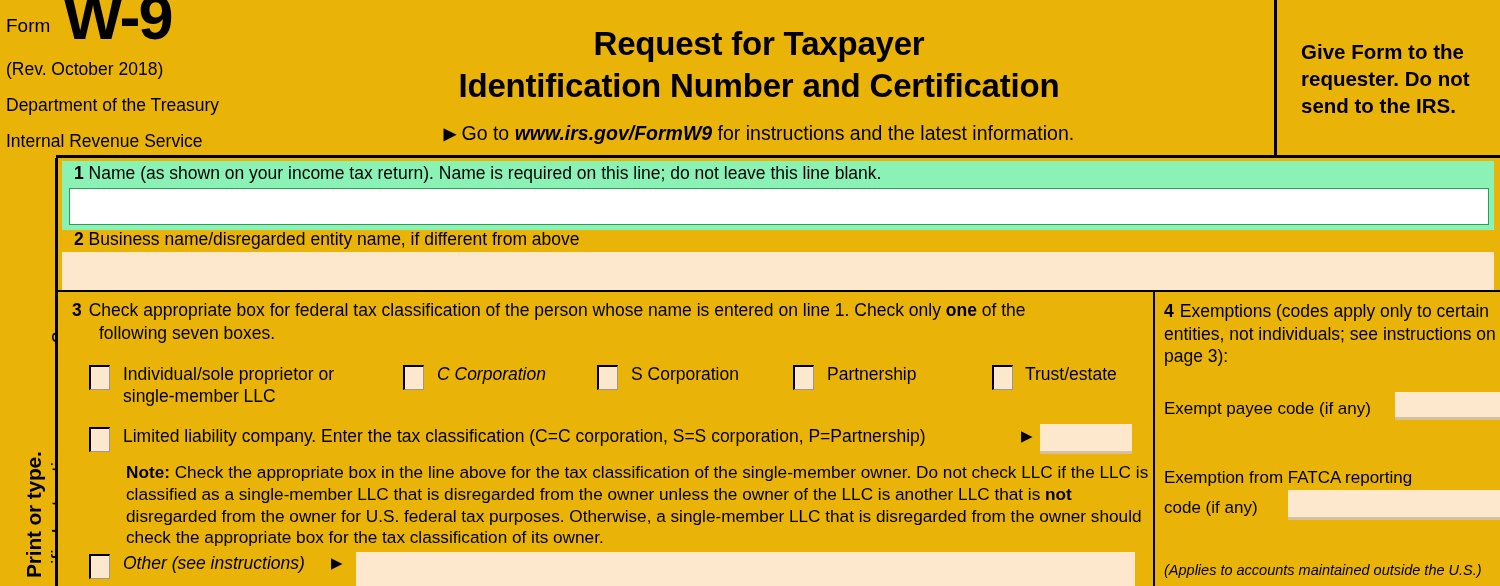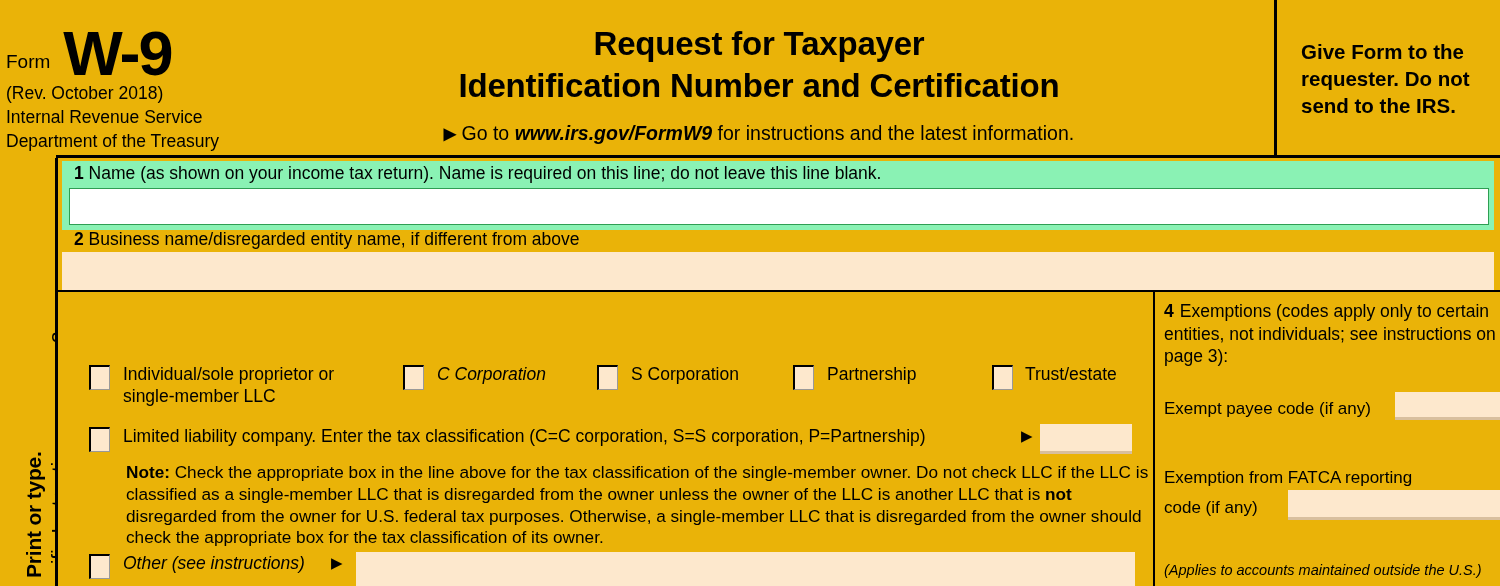--- a/index.html
+++ b/index.html
@@ -53,21 +53,21 @@
     font-size: 63px;
     font-weight: bold;
     line-height: 0.86;
     letter-spacing: -2px;
     margin-left: 13px;
     font-family: "Liberation Sans", sans-serif;
   }
   .hdr-left-sub {
     font-size: 17.5px;
     line-height: 1.26;
-    margin-top: 2px;
+    margin-top: 14px;
   }
   .hdr-mid {
     flex: 1;
     border-left: 3px solid #eab308;
     border-right: 3px solid #000;
     display: flex;
     flex-direction: column;
     align-items: center;
     justify-content: flex-start;
     padding-top: 23px;
@@ -304,22 +304,22 @@
 <div class="page">
 
   <div class="header">
 
     <div class="hdr-left">
       <div class="form-line">
         <span class="form-word">Form</span>
         <span class="form-number">W-9</span>
       </div>
       <div class="hdr-left-sub">(Rev. October 2018)</div>
+      <div class="hdr-left-sub">Department of the Treasury</div>
       <div class="hdr-left-sub">Internal Revenue Service</div>
-      <div class="hdr-left-sub">Department of the Treasury</div>
     </div>
 
     <div class="hdr-mid">
       <div class="title-l1">Request for Taxpayer</div>
       <div class="title-l2">Identification Number and Certification</div>
       <div class="goto">
         <span class="tri">▶</span>
         <span class="plain">Go to </span><span class="url">www.irs.gov/FormW9</span><span class="plain"> for instructions and the latest information.</span>
       </div>
     </div>
@@ -346,20 +346,24 @@
 
   <div class="line2-label">
     <b>2</b>
     <span>Business name/disregarded entity name, if different from above</span>
   </div>
   <div class="line2-input" title=""></div>
   <div class="sep-2-3"></div>
 
   <div class="line3">
 
+    <div class="l3-head">
+      <span class="num">3</span><span>Check appropriate box for federal tax classification of the person whose name is entered on line 1. Check only </span><b>one</b><span> of the</span>
+      <span class="l3-indent">following seven boxes.</span>
+    </div>
 
     <div class="chkbox" style="left:31px; top:73px;"></div>
     <div class="chk-label" style="left:65px; top:71px;">
       <span>Individual/sole proprietor or</span><br>
       <span>single-member LLC</span>
     </div>
 
     <div class="chkbox" style="left:345px; top:73px;"></div>
     <div class="chk-label" style="left:379px; top:71px;font-style:italic;">C Corporation</div>
 

